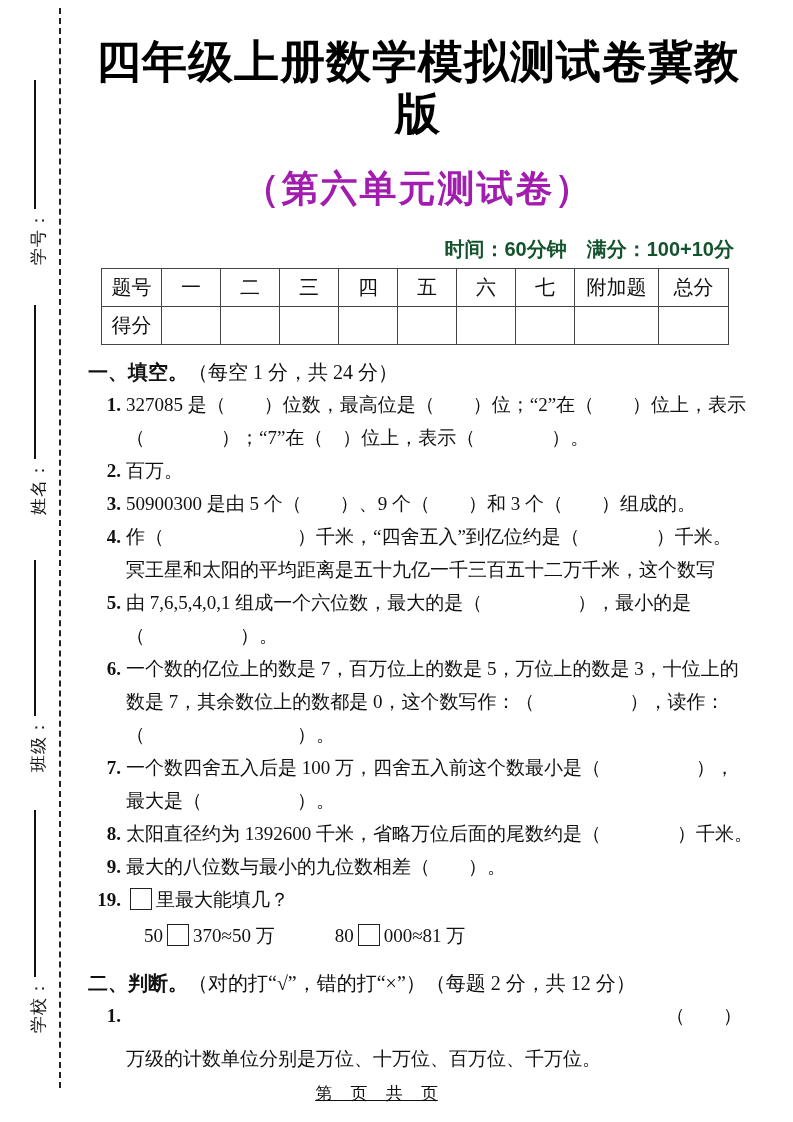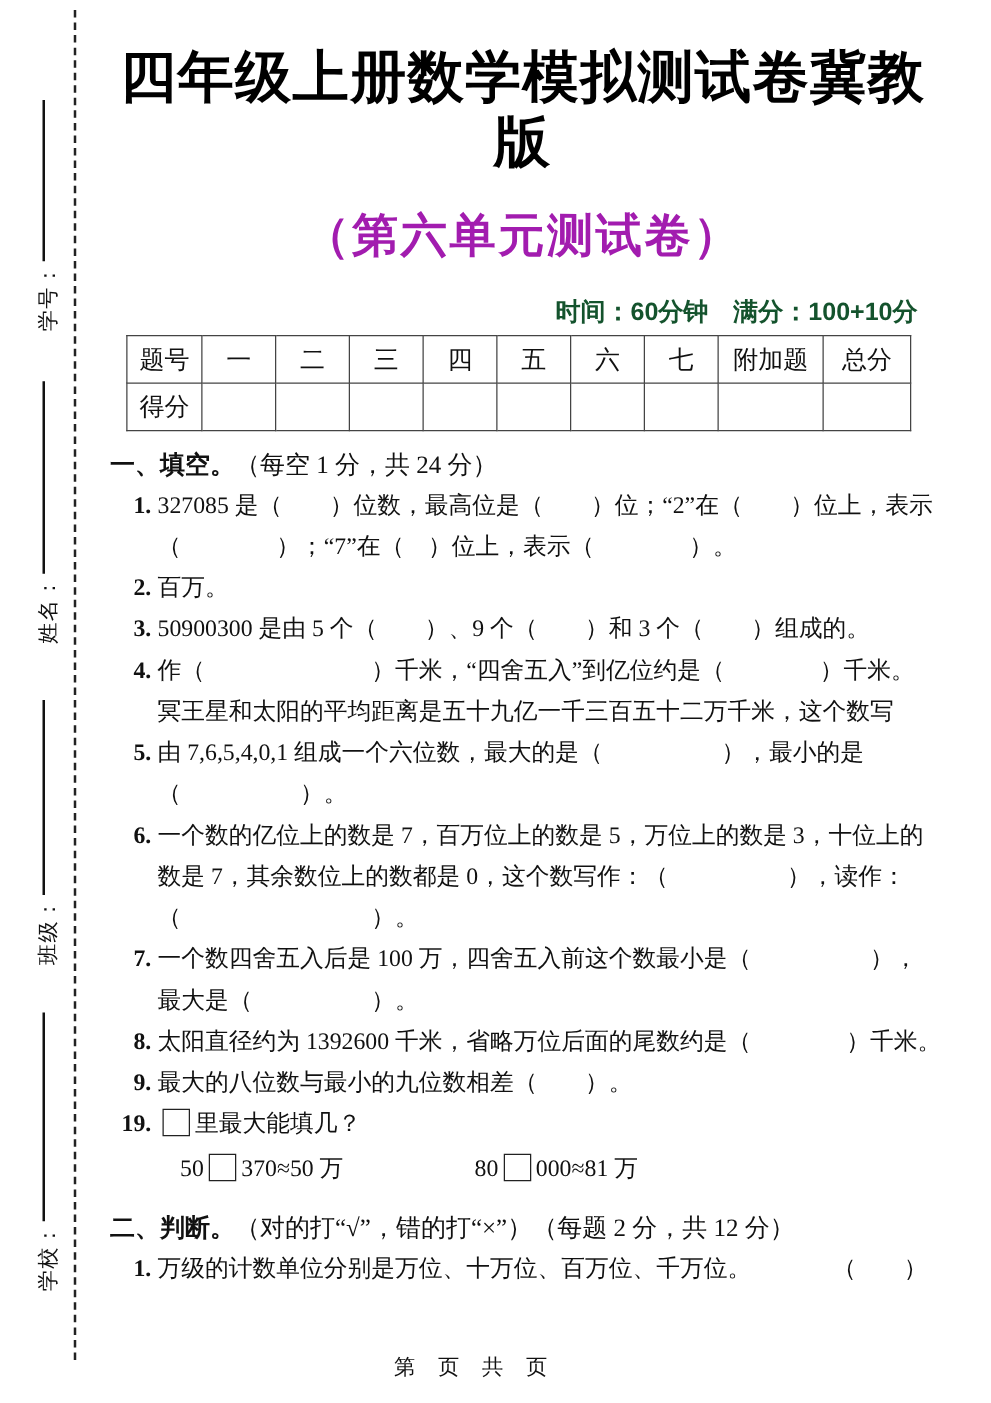--- a/index.html
+++ b/index.html
@@ -50,32 +50,32 @@
   
   .sec-head{margin-top:11px;font-size:20px;line-height:32px;white-space:nowrap;}
   .sec-head .sec-title{font-weight:bold;}
   .sec-head .sec-note{font-weight:normal;}
   .question{position:relative;padding-left:38px;}
   .qnum{
     position:absolute;left:0;top:0;width:33px;text-align:right;
     font-weight:bold;font-size:19px;line-height:33px;
   }
   .qline{font-size:19px;line-height:33px;white-space:nowrap;}
-  .eq-row{display:flex;gap:105px;font-size:19px;line-height:40px;padding-left:18px;}
+  .eq-row{display:flex;gap:60px;font-size:19px;line-height:40px;padding-left:18px;}
   .fillbox{
     display:inline-block;width:20px;height:20px;border:1.5px solid #222;
     vertical-align:-4px;margin:0 4px;background:#fff;
   }
   .judge-q{display:flex;}
-  .judge-q .qline{flex:1;}
+  .judge-q .qline{flex:1;margin-top:43px;}
   .judge-q .answer{font-size:19px;line-height:33px;padding-right:6px;white-space:nowrap;}
 
   .footer{
     position:absolute;left:0;top:1082px;width:753px;text-align:center;
-    font-size:17px;word-spacing:14px;color:#111;
+    font-size:17px;word-spacing:14px;color:#111;text-decoration:underline;
   }
 </style>
 </head>
 <body>
 
 <div class="dashed-rule"></div>
 
 <div class="sb-field" id="sb-student-id">
   <span class="sb-label">学号：</span>
   <span class="sb-line"></span>

